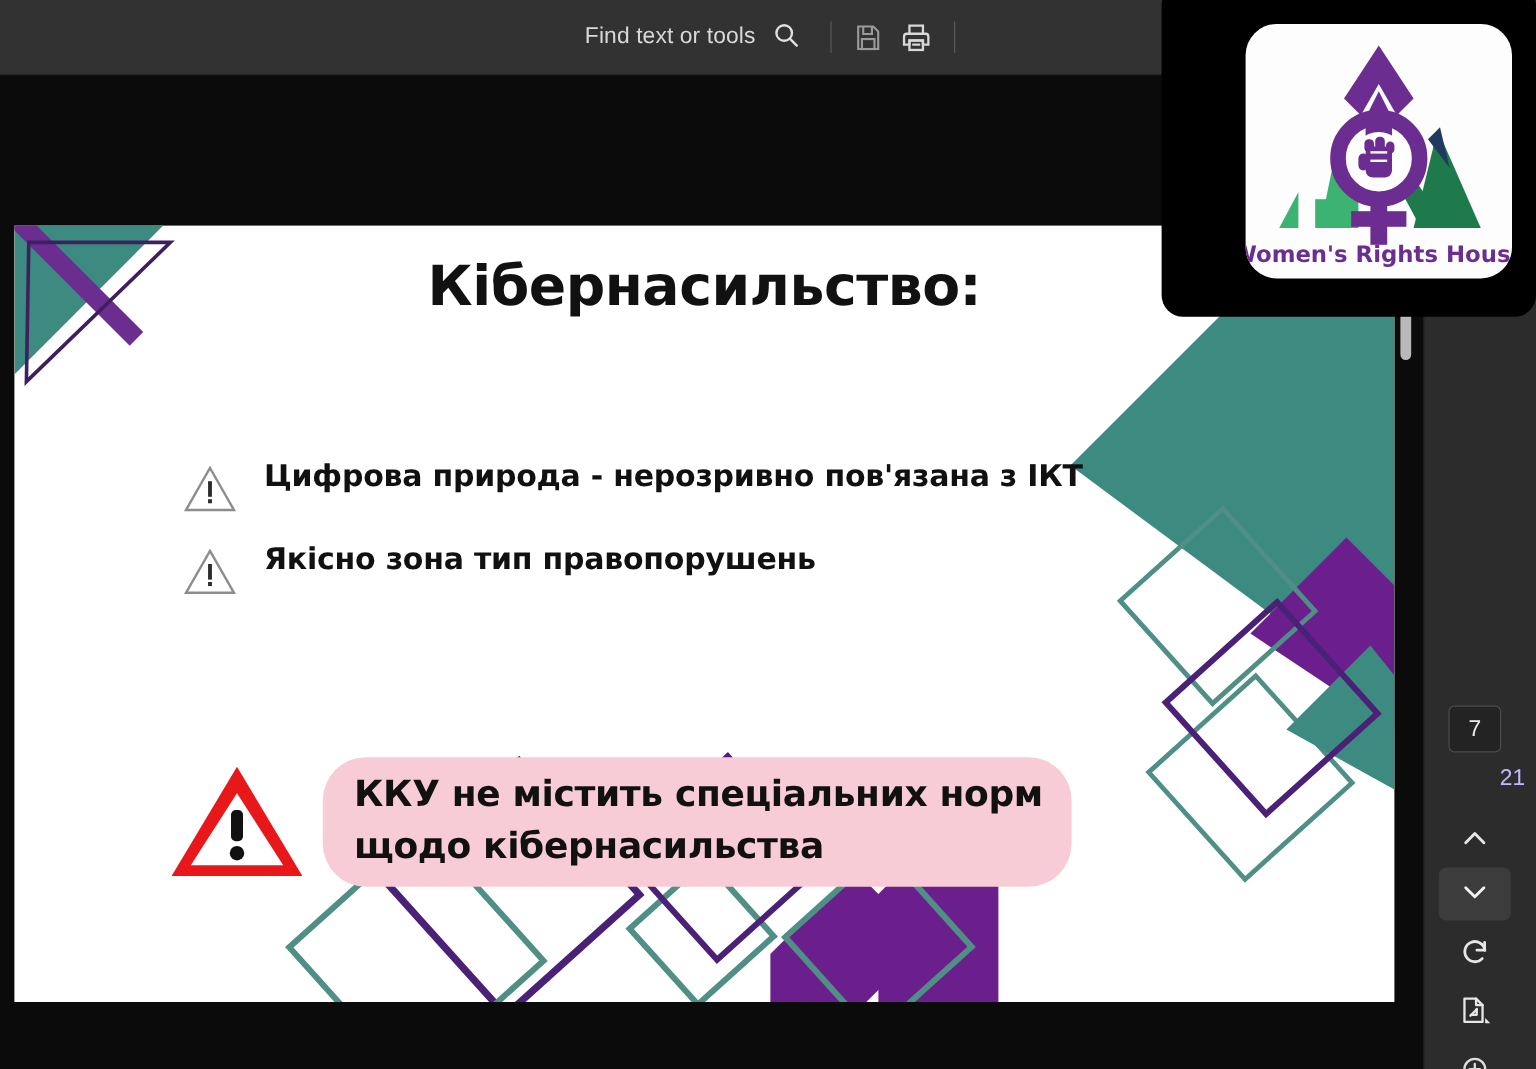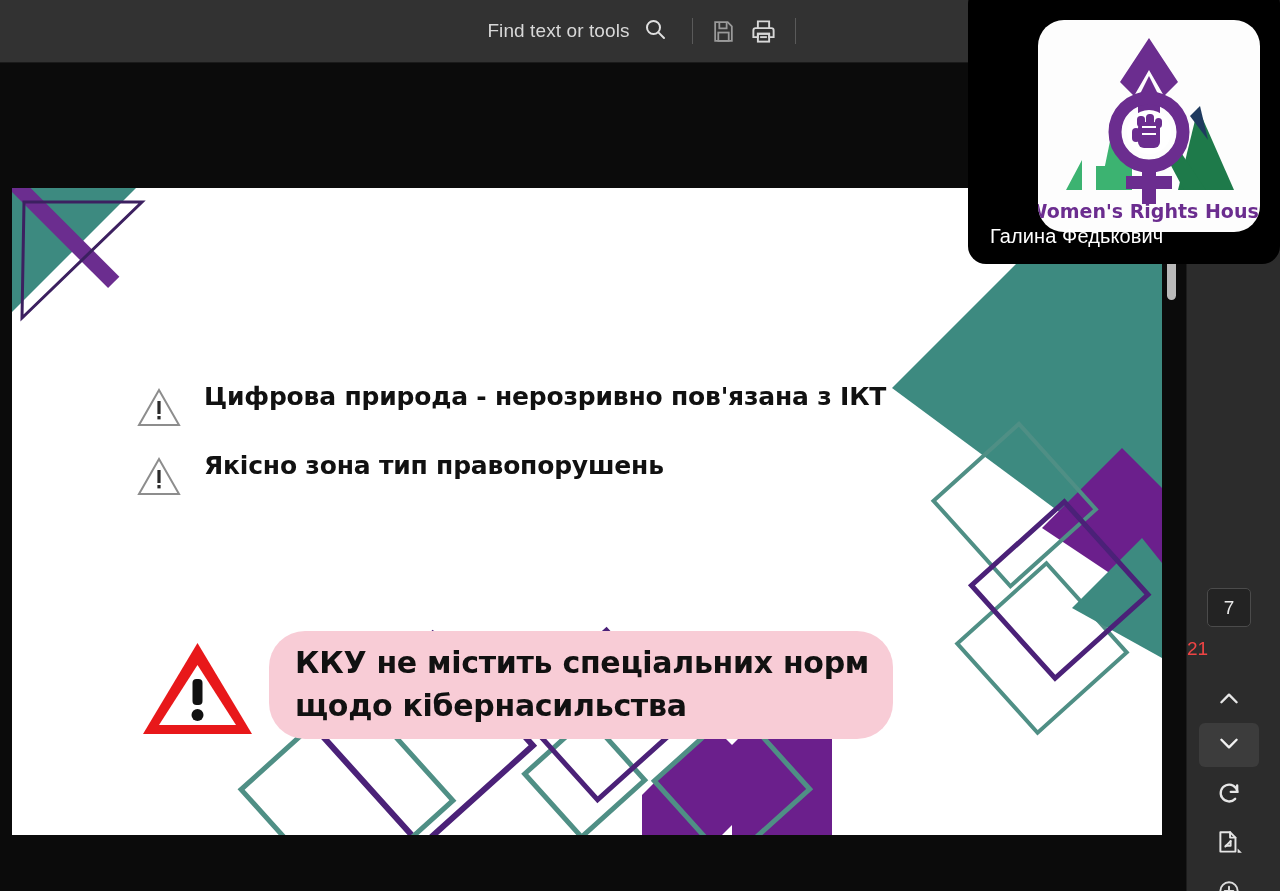--- a/index.html
+++ b/index.html
@@ -50,29 +50,29 @@
   }
 
   
   .title {
     position: absolute; left: 0; right: 0; top: 20px;
     text-align: center; color: #111;
     font-family: "DejaVu Sans", sans-serif;
     font-weight: bold; font-size: 46px; line-height: 1.32;
     letter-spacing: -0.4px;
   }
-  .bullets { position: absolute; left: 124px; top: 192px; width: 780px; }
+  .bullets { position: absolute; left: 140px; top: 192px; width: 780px; }
   .bullet { display: flex; align-items: flex-start; gap: 22px; margin-bottom: 21px; }
   .warn-tri { flex: 0 0 auto; width: 46px; height: 42px; margin-top: 6px; }
   .bullet-txt {
     color: #111; font-family: "DejaVu Sans", sans-serif;
     font-weight: bold; font-size: 25px; line-height: 1.32; letter-spacing: -0.2px;
   }
 
-  .alert-row { position: absolute; left: 128px; top: 443px; display: flex; align-items: flex-end; gap: 14px; }
+  .alert-row { position: absolute; left: 128px; top: 443px; display: flex; align-items: center; gap: 14px; }
   .alert-tri { flex: 0 0 auto; width: 115px; height: 100px; }
   .alert-pill {
     background: #f8ccd6; border-radius: 36px; padding: 10px 24px 12px 26px;
   }
   .alert-txt {
     color: #111; font-family: "DejaVu Sans", sans-serif;
     font-weight: bold; font-size: 30px; line-height: 1.44; letter-spacing: -0.3px;
     white-space: pre-line;
   }
 
@@ -88,22 +88,22 @@
     position: absolute; right: 0; top: 63px; width: 94px; height: 828px;
     background: #2c2c2c; border-left: 1px solid #1c1c1c;
   }
   .page-box {
     position: absolute; left: 20px; top: 525px; width: 44px; height: 39px;
     background: #232323; border: 1px solid #4b4b4b; border-radius: 5px;
     display: flex; align-items: center; justify-content: center;
     color: #eaeaea; font-size: 19px; cursor: text;
   }
   .page-total {
-    position: absolute; left: 0; top: 575px; width: 84px; text-align: left;
-    color: #ef4444; font-size: 19px;
+    position: absolute; left: 0; top: 575px; width: 84px; text-align: right;
+    color: #c4b5fd; font-size: 19px;
   }
   .rbtn {
     position: absolute; left: 12px; width: 60px; height: 44px;
     display: flex; align-items: center; justify-content: center;
     border-radius: 6px; cursor: pointer;
   }
   .rbtn.hover { background: #3c3c3c; }
   #btn-prev { top: 616px; }
   #btn-next { top: 660px; }
   #btn-rotate { top: 710px; }
@@ -207,20 +207,21 @@
 
           <rect x="330" y="110" width="120" height="120" fill="none" stroke="#4b2178" stroke-width="5" transform="rotate(-42 390 170)"></rect>
 
           <polygon points="430,250 500,180 560,240 500,300 430,300" fill="#6b1f8c"></polygon>
           <polygon points="520,200 580,140 620,180 620,300 520,300" fill="#6b1f8c"></polygon>
 
           <rect x="465" y="185" width="110" height="110" fill="none" stroke="#4f8f85" stroke-width="5" transform="rotate(-42 520 240)"></rect>
         </svg>
 
         <div class="title">
+          <div>Кібернасильство:</div>
         </div>
 
         <div class="bullets">
           <div class="bullet">
             <svg class="warn-tri" viewBox="0 0 46 42">
               <polygon points="23,4 43,39 3,39" fill="none" stroke="#8d8d8d" stroke-width="2"></polygon>
               <rect x="21.4" y="15" width="3.2" height="13" fill="#2b2b2b"></rect>
               <rect x="21.4" y="30" width="3.2" height="3.4" fill="#2b2b2b"></rect>
             </svg>
             <div class="bullet-txt">Цифрова природа - нерозривно пов'язана з ІКТ</div>
@@ -343,16 +344,15 @@
           <rect x="117" y="98" width="7" height="10" rx="3.5"></rect>
           <rect x="94" y="108" width="8" height="14" rx="4"></rect>
         </g>
         <g fill="#ffffff">
           <rect x="104" y="106" width="14" height="2"></rect>
           <rect x="104" y="113" width="14" height="2"></rect>
         </g>
         <text x="111" y="198" text-anchor="middle" fill="#6b2d8f" font-family="DejaVu Sans, sans-serif" font-size="19" font-weight="bold">Women's Rights House</text>
       </svg>
     </div>
-    <div class="name-chip">Галина Федькович</div>
   </div>
 
 </div>
 
 </body></html>

